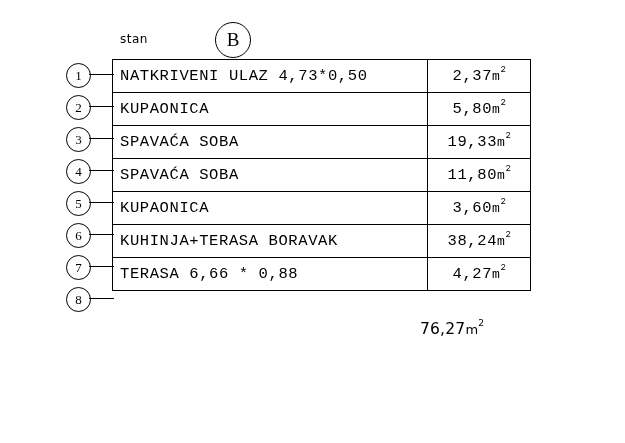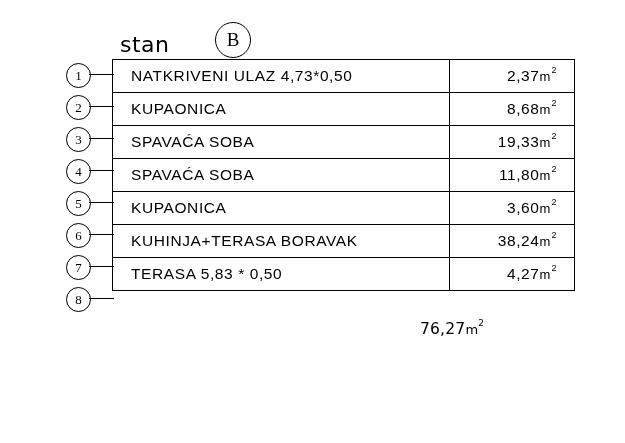--- a/index.html
+++ b/index.html
@@ -29,21 +29,21 @@
     position: absolute;
     left: 110px;
     top: 22px;
     width: 420px;
     height: 36px;
   }
   .stan-label {
     position: absolute;
     left: 10px;
     top: 10px;
-    font-size: 22px;
+    font-size: 12px;
     letter-spacing: 0.5px;
     font-family: "DejaVu Sans", sans-serif;
   }
   .circle-letter {
     position: absolute;
     left: 105px;
     top: 0px;
     width: 34px;
     height: 34px;
     border: 1.6px solid #000;
@@ -61,33 +61,33 @@
     left: 112px;
     top: 59px;
   }
   table.room-table {
     border-collapse: collapse;
     table-layout: fixed;
   }
   table.room-table td {
     border: 1.3px solid #000;
     height: 32px;
-    padding: 0 18px;
+    padding: 0 7px;
     font-size: 15.5px;
-    font-family: Liberation Sans, sans-serif;
+    font-family: Liberation Mono, monospace;
     letter-spacing: 0.6px;
     white-space: nowrap;
     vertical-align: middle;
   }
   td.name-cell {
     width: 300px;
   }
   td.area-cell {
     width: 88px;
-    text-align: right;
+    text-align: center;
     padding-right: 5px;
     letter-spacing: 0.2px;
   }
   .unit {
     font-size: 13px;
     position: relative;
     display: inline-block;
   }
   .unit sup {
     font-size: 9px;
@@ -193,40 +193,40 @@
 
   <div class="table-wrap">
     <table class="room-table">
       <tbody>
         <tr>
           <td class="name-cell">NATKRIVENI ULAZ 4,73*0,50</td>
           <td class="area-cell"><span>2,37</span><span class="unit"><span class="m">m</span><sup>2</sup></span></td>
         </tr>
         <tr>
           <td class="name-cell">KUPAONICA</td>
-          <td class="area-cell"><span>8,68</span><span class="unit"><span class="m">m</span><sup>2</sup></span></td>
+          <td class="area-cell"><span>5,80</span><span class="unit"><span class="m">m</span><sup>2</sup></span></td>
         </tr>
         <tr>
           <td class="name-cell">SPAVAĆA  SOBA</td>
           <td class="area-cell"><span>19,33</span><span class="unit"><span class="m">m</span><sup>2</sup></span></td>
         </tr>
         <tr>
           <td class="name-cell">SPAVAĆA  SOBA</td>
           <td class="area-cell"><span>11,80</span><span class="unit"><span class="m">m</span><sup>2</sup></span></td>
         </tr>
         <tr>
           <td class="name-cell">KUPAONICA</td>
           <td class="area-cell"><span>3,60</span><span class="unit"><span class="m">m</span><sup>2</sup></span></td>
         </tr>
         <tr>
           <td class="name-cell">KUHINJA+TERASA  BORAVAK</td>
           <td class="area-cell"><span>38,24</span><span class="unit"><span class="m">m</span><sup>2</sup></span></td>
         </tr>
         <tr>
-          <td class="name-cell">TERASA 5,83 *  0,50</td>
+          <td class="name-cell">TERASA 6,66 *  0,88</td>
           <td class="area-cell"><span>4,27</span><span class="unit"><span class="m">m</span><sup>2</sup></span></td>
         </tr>
       </tbody>
     </table>
   </div>
 
   <div class="total">
     <span>76,27</span><span class="unit"><span class="m">m</span><sup>2</sup></span>
   </div>
 

